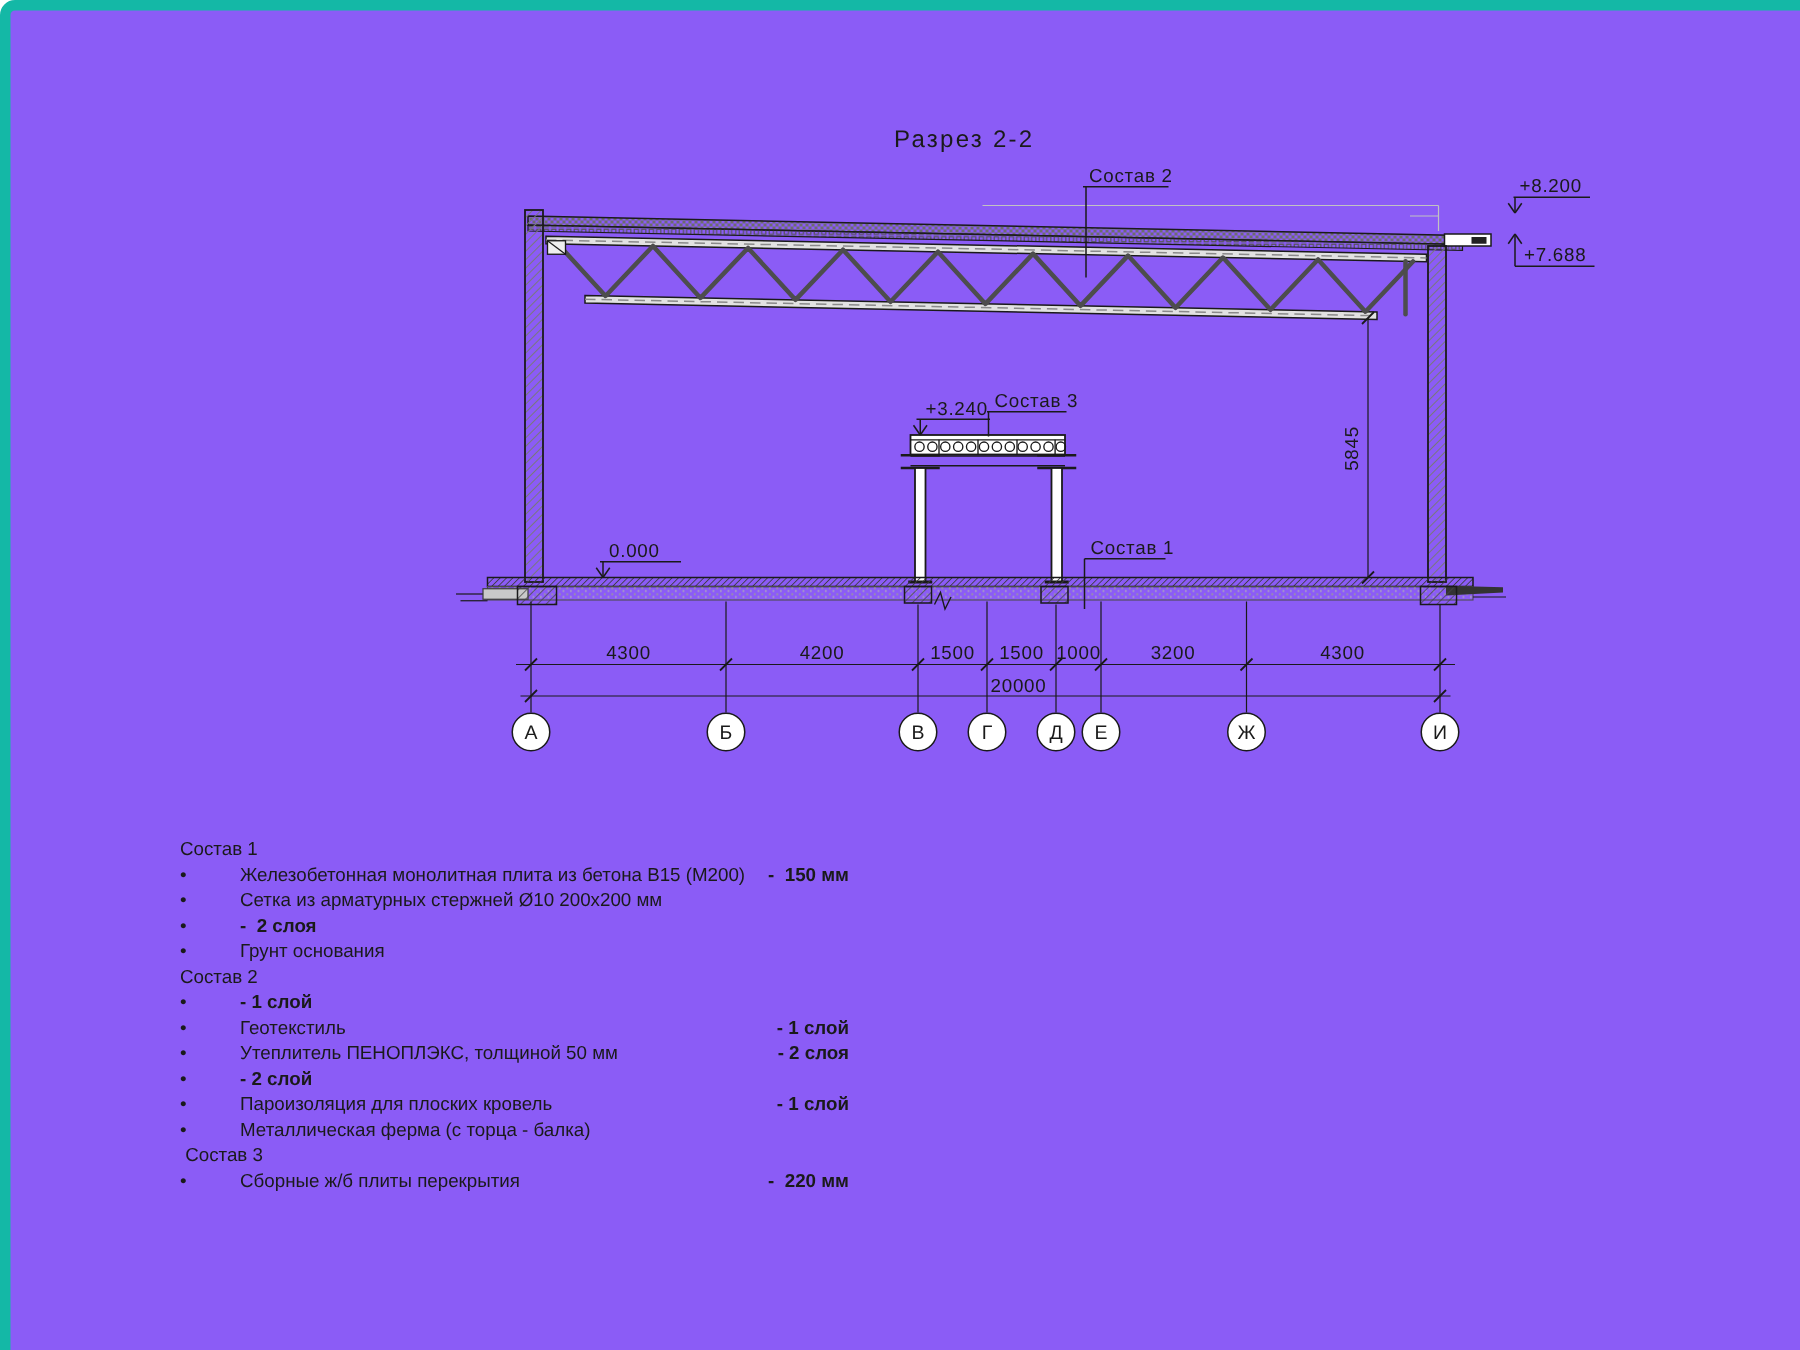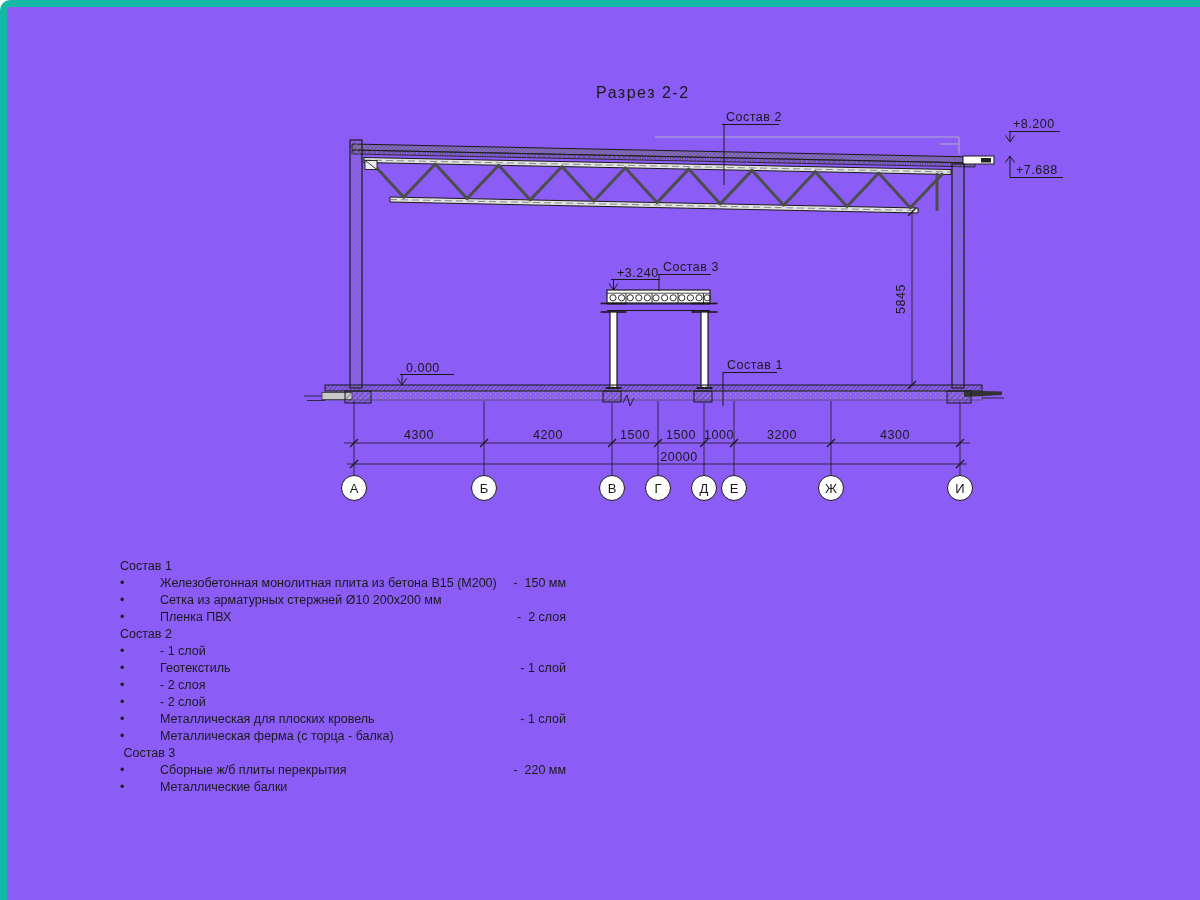--- a/index.html
+++ b/index.html
@@ -21,21 +21,21 @@
 
   .legend{
     position:absolute;left:113px;top:551px;width:446px;
     font-size:12.5px;line-height:17px;
   }
   .lg-header{white-space:pre;}
   .lg-row{display:flex;}
   .lg-bullet{width:40px;flex:0 0 40px;}
   .lg-bullet::before{content:"\2022";}
   .lg-name{flex:1;white-space:pre;}
-  .lg-val{white-space:pre;text-align:center;}
+  .lg-val{white-space:pre;text-align:center;font-weight:bold;}
 </style>
 </head>
 <body>
 
 <div class="frame">
 
   <svg width="1196" height="540" viewBox="0 0 1196 540">
     <defs>
       <pattern id="hatchWall" patternUnits="userSpaceOnUse" width="4" height="4" patternTransform="rotate(45)">
         <line x1="0" y1="0" x2="0" y2="4" stroke="#787878" stroke-width="1.3"></line>
@@ -264,59 +264,59 @@
       <span class="lg-name">Железобетонная монолитная плита из бетона В15 (М200)</span>
       <span class="lg-val">-  150 мм</span>
     </div>
     <div class="lg-row">
       <span class="lg-bullet"></span>
       <span class="lg-name">Сетка из арматурных стержней Ø10 200x200 мм</span>
       <span class="lg-val"></span>
     </div>
     <div class="lg-row">
       <span class="lg-bullet"></span>
-      <span class="lg-name">Пленка ПВХ</span>
       <span class="lg-val">-  2 слоя</span>
+    </div>
+    <div class="lg-row">
+      <span class="lg-bullet"></span>
+      <span class="lg-name">Грунт основания</span>
+      <span class="lg-val"></span>
     </div>
 
     <div class="lg-header">Состав 2</div>
     <div class="lg-row">
       <span class="lg-bullet"></span>
       <span class="lg-val">- 1 слой</span>
     </div>
     <div class="lg-row">
       <span class="lg-bullet"></span>
       <span class="lg-name">Геотекстиль</span>
       <span class="lg-val">- 1 слой</span>
     </div>
     <div class="lg-row">
       <span class="lg-bullet"></span>
+      <span class="lg-name">Утеплитель ПЕНОПЛЭКС, толщиной 50 мм</span>
       <span class="lg-val">- 2 слоя</span>
     </div>
     <div class="lg-row">
       <span class="lg-bullet"></span>
       <span class="lg-val">- 2 слой</span>
     </div>
     <div class="lg-row">
       <span class="lg-bullet"></span>
-      <span class="lg-name">Металлическая для плоских кровель</span>
+      <span class="lg-name">Пароизоляция для плоских кровель</span>
       <span class="lg-val">- 1 слой</span>
     </div>
     <div class="lg-row">
       <span class="lg-bullet"></span>
       <span class="lg-name">Металлическая ферма (с торца - балка)</span>
       <span class="lg-val"></span>
     </div>
 
     <div class="lg-header"> Состав 3</div>
     <div class="lg-row">
       <span class="lg-bullet"></span>
       <span class="lg-name">Сборные ж/б плиты перекрытия</span>
       <span class="lg-val">-  220 мм</span>
     </div>
-    <div class="lg-row">
-      <span class="lg-bullet"></span>
-      <span class="lg-name">Металлические балки</span>
-      <span class="lg-val"></span>
-    </div>
 
   </div>
 </div>
 
 </body></html>

